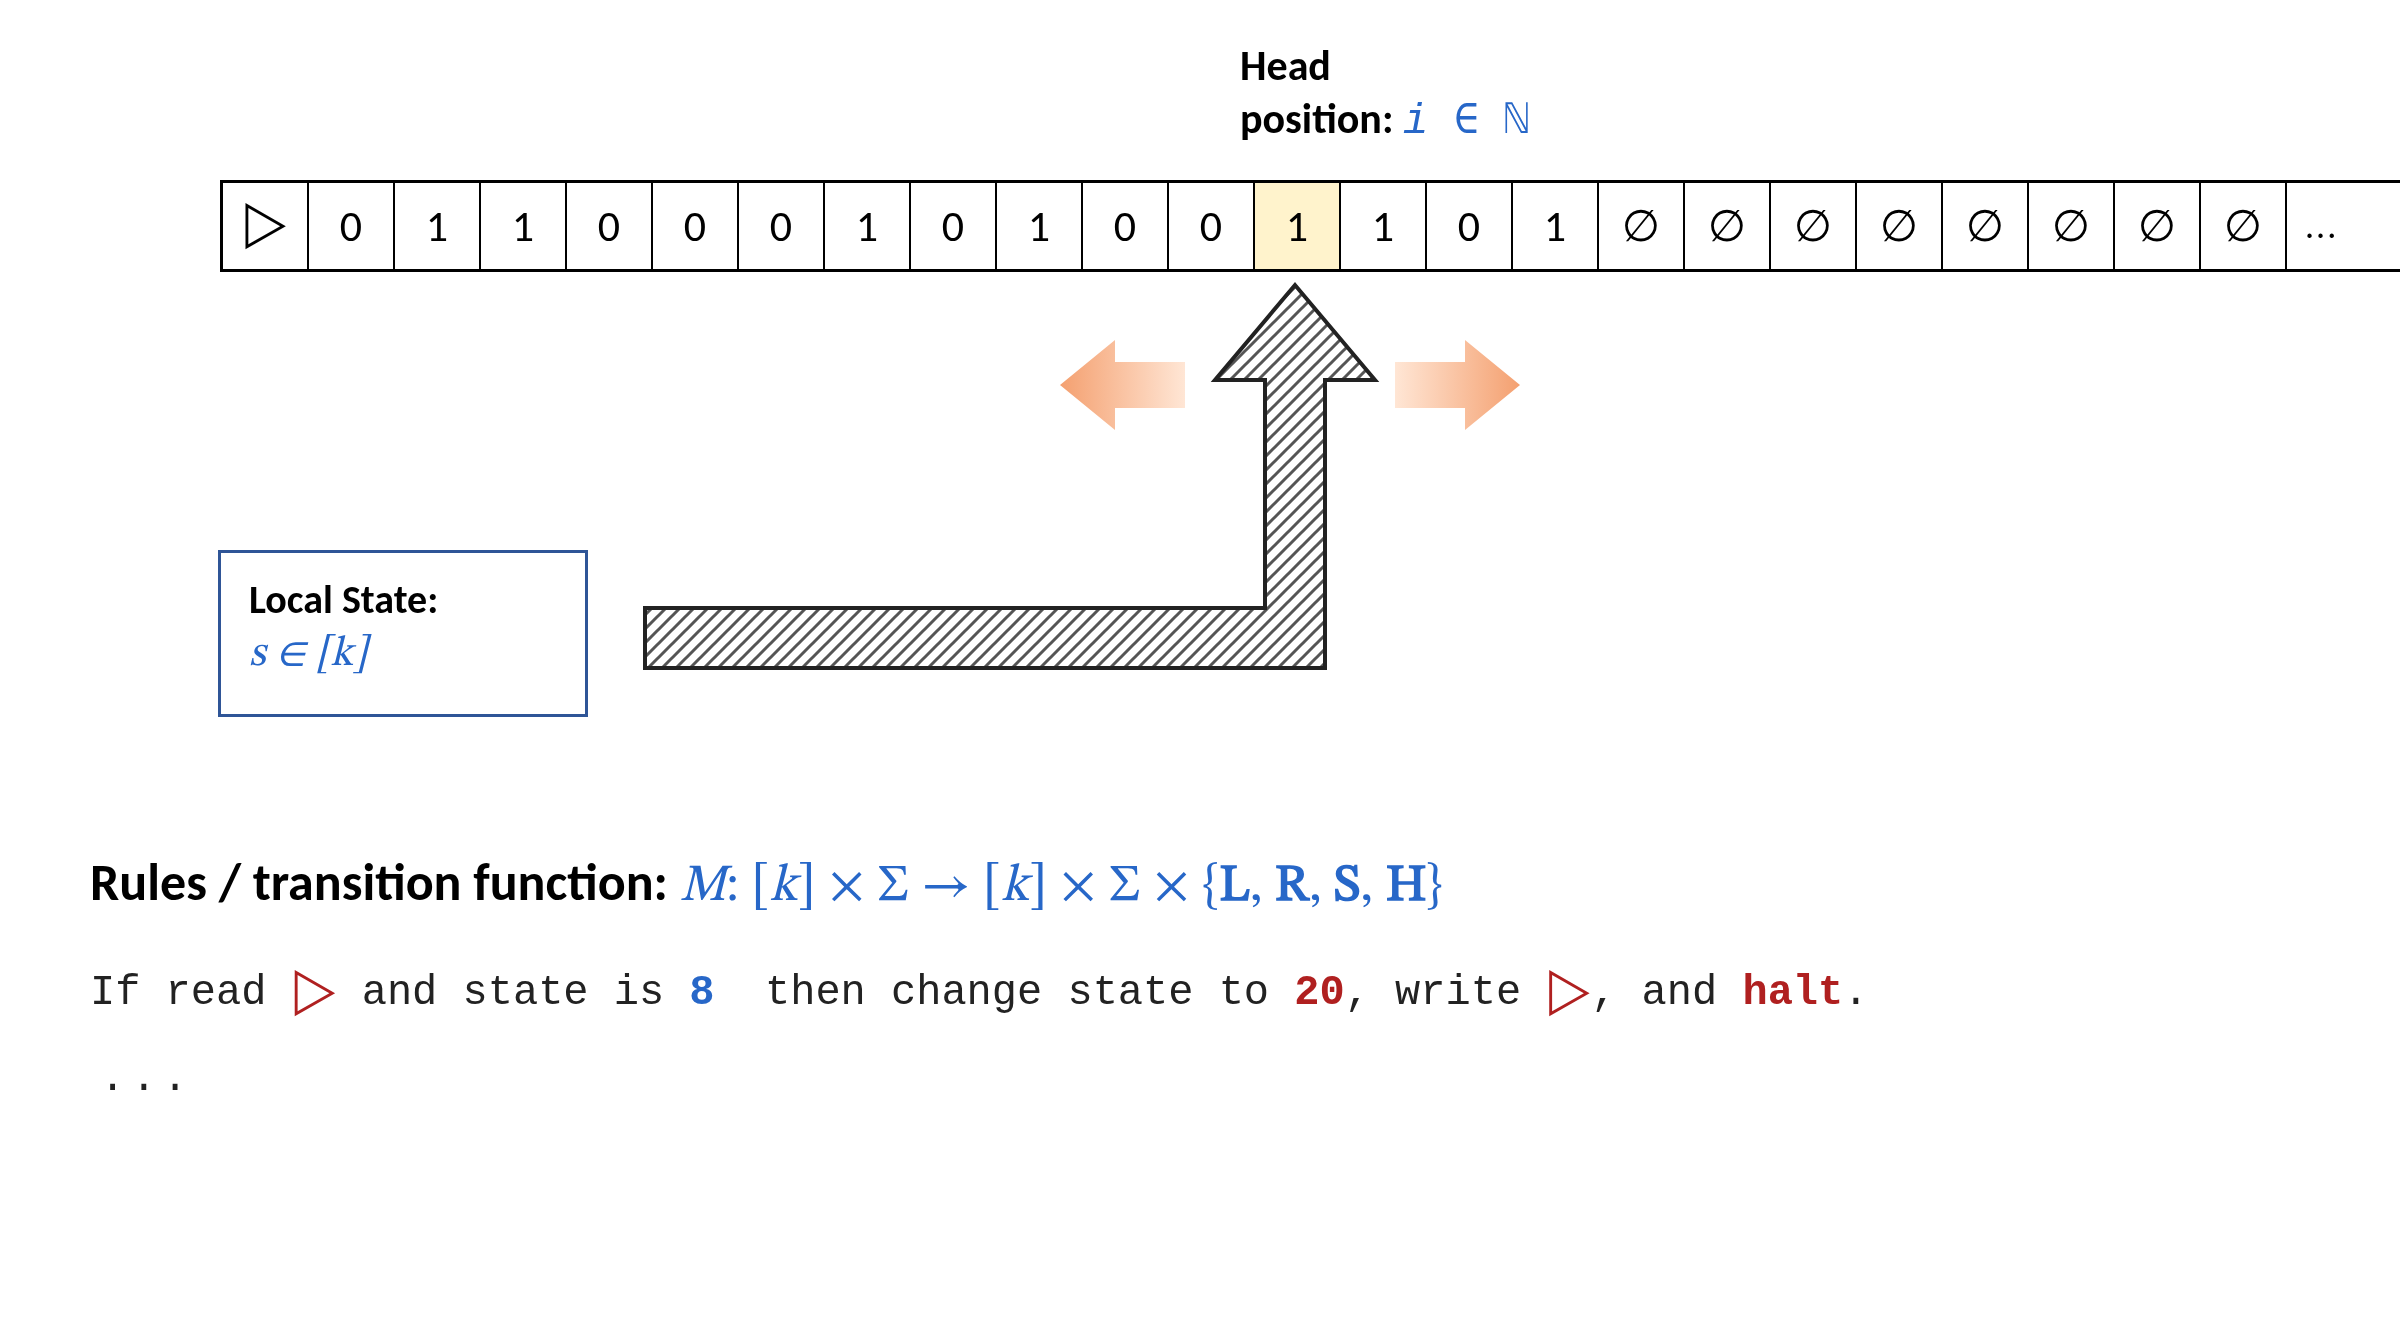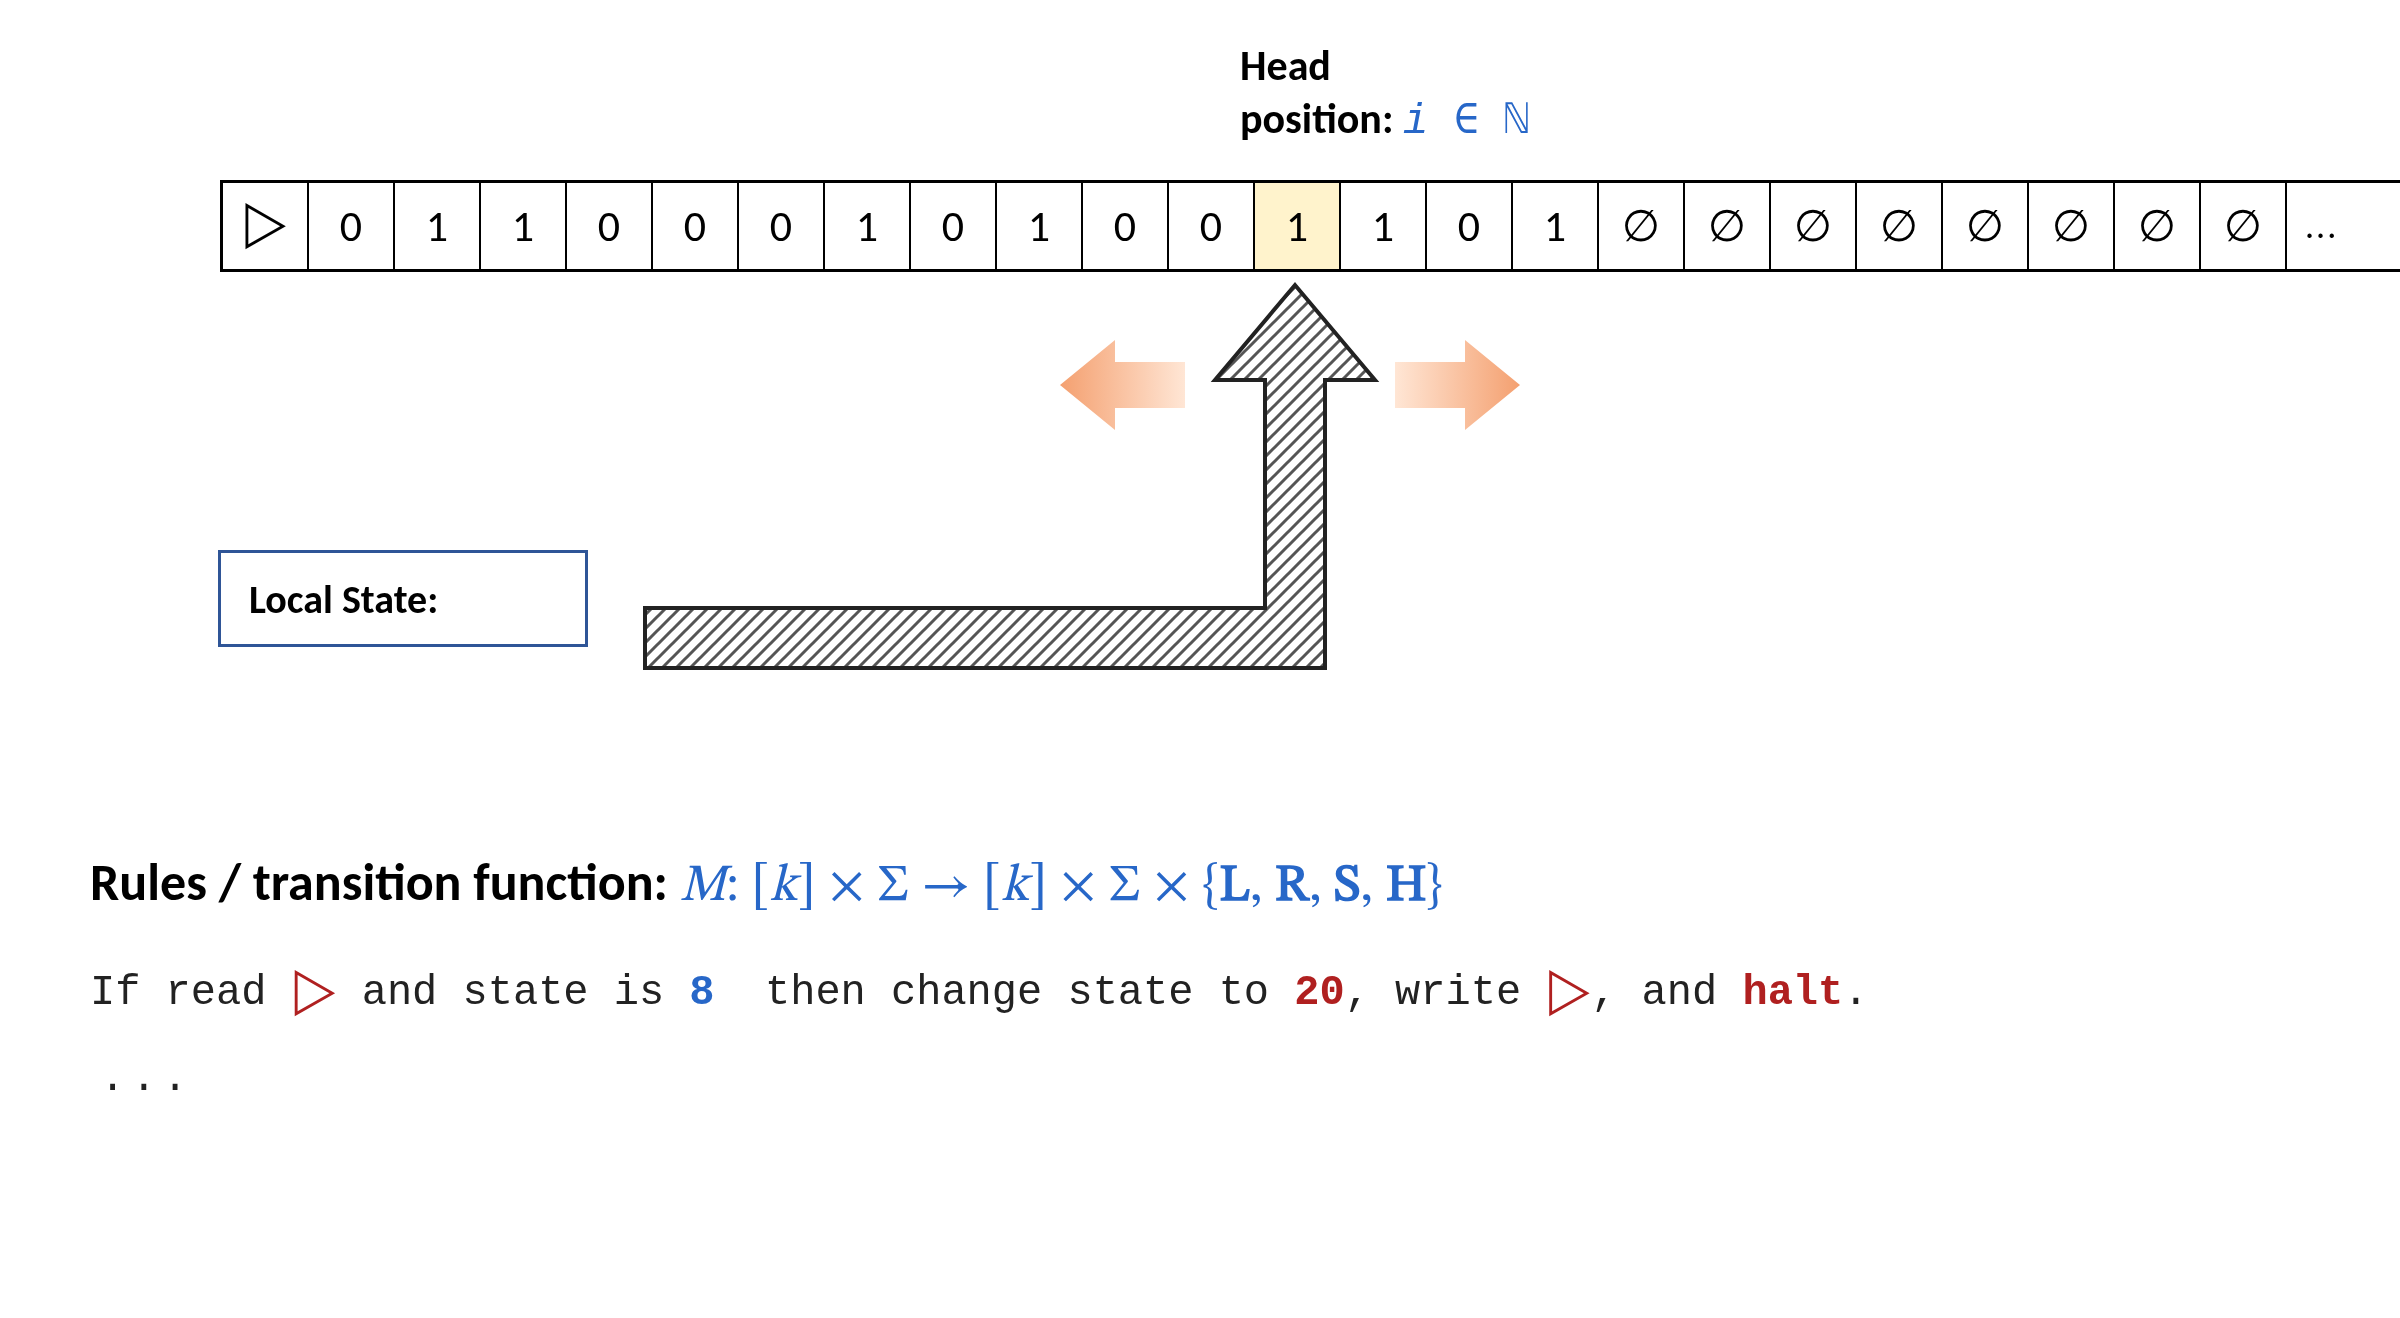--- a/index.html
+++ b/index.html
@@ -70,21 +70,21 @@
     left: 0; top: 0;
   }
 
   
   .state-box {
     position: absolute;
     top: 550px;
     left: 218px;
     width: 370px;
     border: 3px solid #2f5597;
-    padding: 22px 28px 20px 28px;
+    padding: 22px 28px 33px 28px;
     box-sizing: border-box;
   }
   .state-box .title {
     font-size: 40px;
     font-weight: 700;
     color: #000;
   }
   .state-box .math {
     font-family: "Cambria Math", "STIX Two Math", "Times New Roman", serif;
     font-style: italic;
@@ -243,20 +243,21 @@
              L 645 668
              Z" fill="url(#hatch)" stroke="#222" stroke-width="4"></path>
 
     <path d="M 1185 362 L 1115 362 L 1115 340 L 1060 385 L 1115 430 L 1115 408 L 1185 408 Z" fill="url(#gradL)"></path>
 
     <path d="M 1395 362 L 1465 362 L 1465 340 L 1520 385 L 1465 430 L 1465 408 L 1395 408 Z" fill="url(#gradR)"></path>
   </svg>
 
   <div class="state-box">
     <div class="title">Local State:</div>
+    <div class="math">s ∈ [k]</div>
   </div>
 
   <div class="rules-heading">
     <span class="bold">Rules / transition function: </span>
     <span class="math" id="rules-math"><span class="it">M</span>: [<span class="it">k</span>] × Σ → [<span class="it">k</span>] × Σ × {<span class="bset">L</span>, <span class="bset">R</span>, <span class="bset">S</span>, <span class="bset">H</span>}</span>
   </div>
 
   <div class="rules-list" id="rules-list">
       <div>If read <span class="red-tri">▷</span> and state is <span class="blue">8</span>&nbsp; then change state to <span class="red">20</span>, write <span class="red-tri">▷</span>, and <span class="red">halt</span>.</div>
       <div class="ellipsis">...</div>

